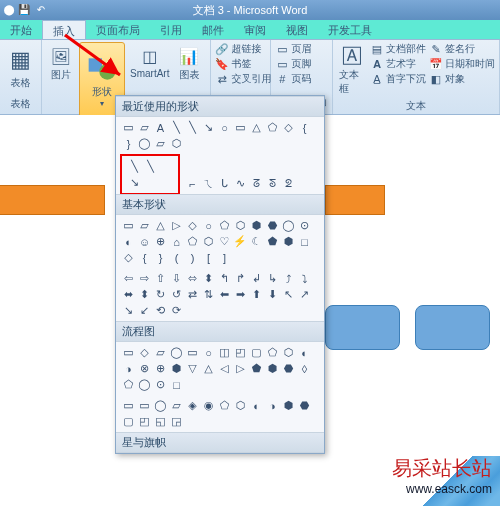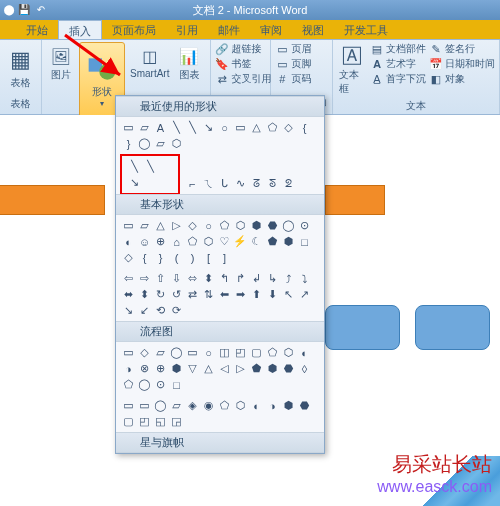--- a/index.html
+++ b/index.html
@@ -1,57 +1,57 @@
 <!DOCTYPE html>
 <html><head>
 <meta charset="utf-8">
 <style>
 * { margin: 0; padding: 0; box-sizing: border-box; font-family: "Microsoft YaHei", SimSun, Arial, sans-serif; }
 body { width: 500px; height: 506px; background: #fff; overflow: hidden; position: relative; }
 .titlebar { height: 20px; background: linear-gradient(#7ba8d6, #5e8fc0); display: flex; align-items: center; justify-content: center; color: #fff; font-size: 11px; position: relative; }
 .qat { position: absolute; left: 2px; top: 2px; display: flex; gap: 2px; }
 .qat span { width: 14px; height: 14px; display: flex; align-items: center; justify-content: center; font-size: 10px; }
-.tabs { height: 20px; background: #eab308; display: flex; padding-left: 16px; border-bottom: 1px solid #9ab7d6; }
+.tabs { height: 20px; background: #5eead4; display: flex; padding-left: 0; border-bottom: 1px solid #9ab7d6; }
 .tab { padding: 3px 10px; font-size: 11px; color: #3b5a7a; cursor: pointer; }
 .tab.active { background: #e8f0f8; border: 1px solid #9ab7d6; border-bottom: none; }
 .hl-red { border: 2px solid #e00; }
 .ribbon { height: 75px; background: linear-gradient(#e8f0f8, #d2e2f2); display: flex; border-bottom: 1px solid #9ab7d6; }
 .rgroup { border-right: 1px solid #b8cde2; padding: 2px 4px; display: flex; flex-direction: column; }
 .rgroup-body { flex: 1; display: flex; align-items: flex-start; gap: 3px; }
 .rgroup-label { font-size: 10px; text-align: center; color: #3b5a7a; padding: 1px 0; }
 .rbtn { display: flex; flex-direction: column; align-items: center; padding: 2px; font-size: 10px; color: #3b5a7a; min-width: 30px; }
 .rbtn .ico { width: 24px; height: 24px; display: flex; align-items: center; justify-content: center; font-size: 16px; }
 .rbtn.big .ico { width: 32px; height: 32px; font-size: 22px; }
 .rbtn.shapes { background: linear-gradient(#ffe9a8, #ffc94f); border: 1px solid #e0a030; border-radius: 3px; padding: 10px 6px; }
 .small-list { display: flex; flex-direction: column; gap: 1px; font-size: 10px; color: #3b5a7a; }
 .small-list div { display: flex; align-items: center; gap: 2px; white-space: nowrap; }
 .small-list .sico { width: 14px; height: 14px; display: flex; align-items: center; justify-content: center; font-size: 11px; }
 .arrow-red { position: absolute; pointer-events: none; }
 .doc { position: absolute; top: 115px; left: 0; right: 0; bottom: 0; background: #fff; }
 .shape-orange { position: absolute; background: #f28c28; border: 1px solid #c86e10; }
 .shape-blue { position: absolute; background: #6fa8dc; border: 1px solid #3d7fb8; border-radius: 8px; }
 .dropdown { position: absolute; left: 115px; top: 95px; width: 210px; background: #f5f7fb; border: 1px solid #8aa8c8; box-shadow: 2px 2px 6px rgba(0,0,0,0.3); }
-.dd-section-h { background: linear-gradient(#e0e8f2, #d0dce8); font-size: 11px; padding: 2px 24px; color: #2b4a68; border-top: 1px solid #c8d4e0; border-bottom: 1px solid #c8d4e0; }
+.dd-section-h { background: linear-gradient(#e0e8f2, #d0dce8); font-size: 11px; padding: 2px 6px; color: #2b4a68; border-top: 1px solid #c8d4e0; border-bottom: 1px solid #c8d4e0; }
 .dd-grid { padding: 3px 5px; display: flex; flex-wrap: wrap; gap: 1px; }
 .dd-cell { width: 15px; height: 15px; display: flex; align-items: center; justify-content: center; font-size: 11px; color: #3a5270; cursor: pointer; }
 .watermark { position: absolute; right: 8px; bottom: 10px; text-align: right; margin-top: 28px; }
 .watermark .l1 { font-family: KaiTi, serif; font-size: 20px; color: #c41e1e; }
-.watermark .l2 { font-size: 16px; color: #8b5cf6; }
+.watermark .l2 { font-size: 12px; color: #0f172a; }
 .corner { position: absolute; right: 0; bottom: 0; width: 90px; height: 50px; background: linear-gradient(135deg, transparent 45%, #4a9edb 45%, #6fb8e8 60%, #4a9edb 75%, #6fb8e8 90%); }
 </style>
 </head>
 <body>
 
 <div class="titlebar">
   <div class="qat">
     <span>⬤</span>
     <span>💾</span>
     <span>↶</span>
   </div>
-  <span>文档 2 - Microsoft Word</span>
+  <span>文档 3 - Microsoft Word</span>
 </div>
 
 <div class="tabs">
   <div class="tab">开始</div>
   <div class="tab active hl-red">插入</div>
   <div class="tab">页面布局</div>
   <div class="tab">引用</div>
   <div class="tab">邮件</div>
   <div class="tab">审阅</div>
   <div class="tab">视图</div>

